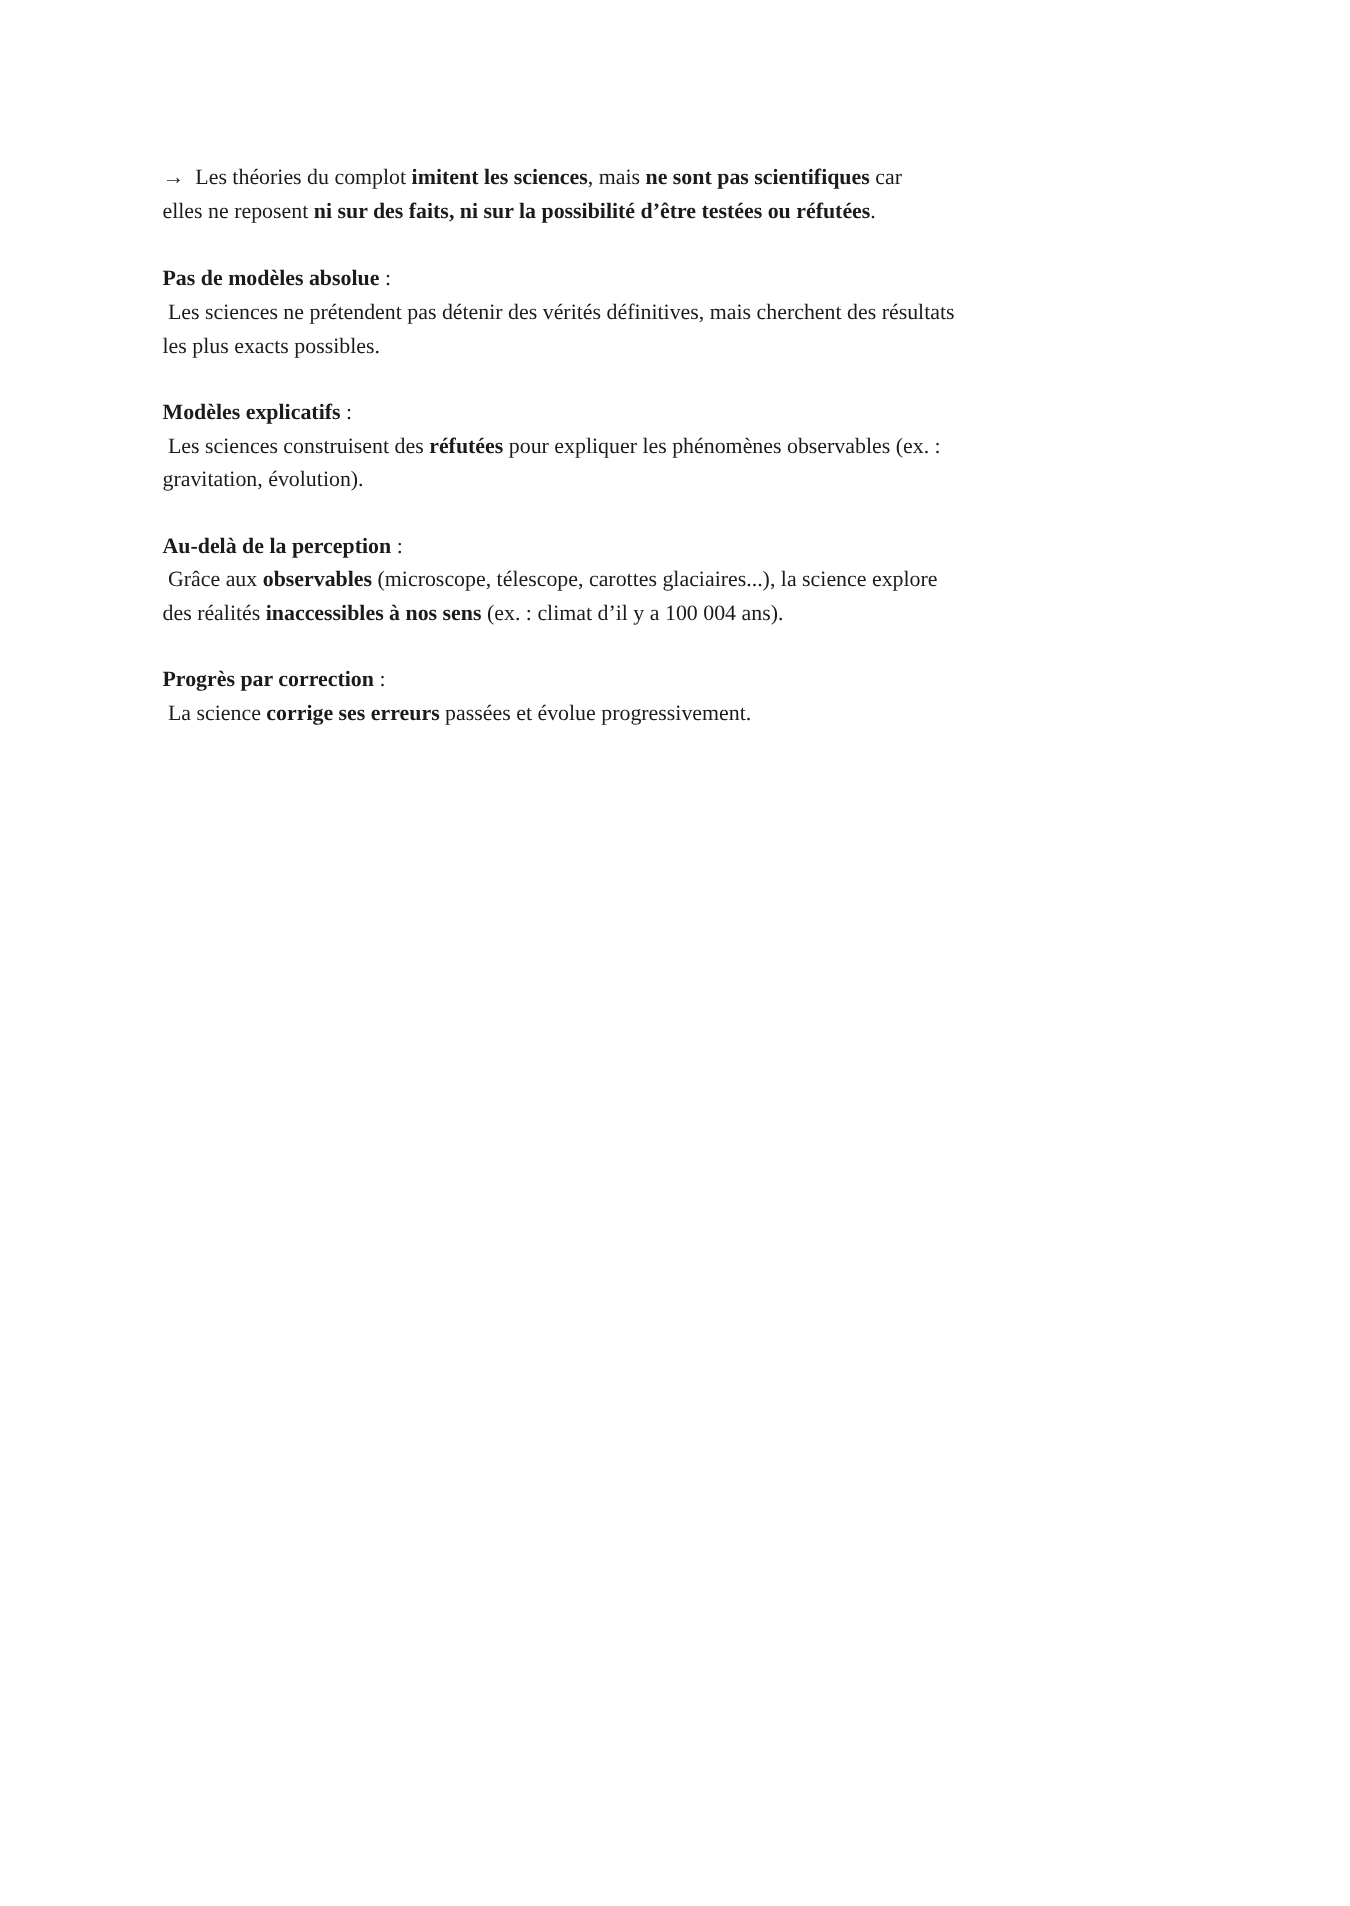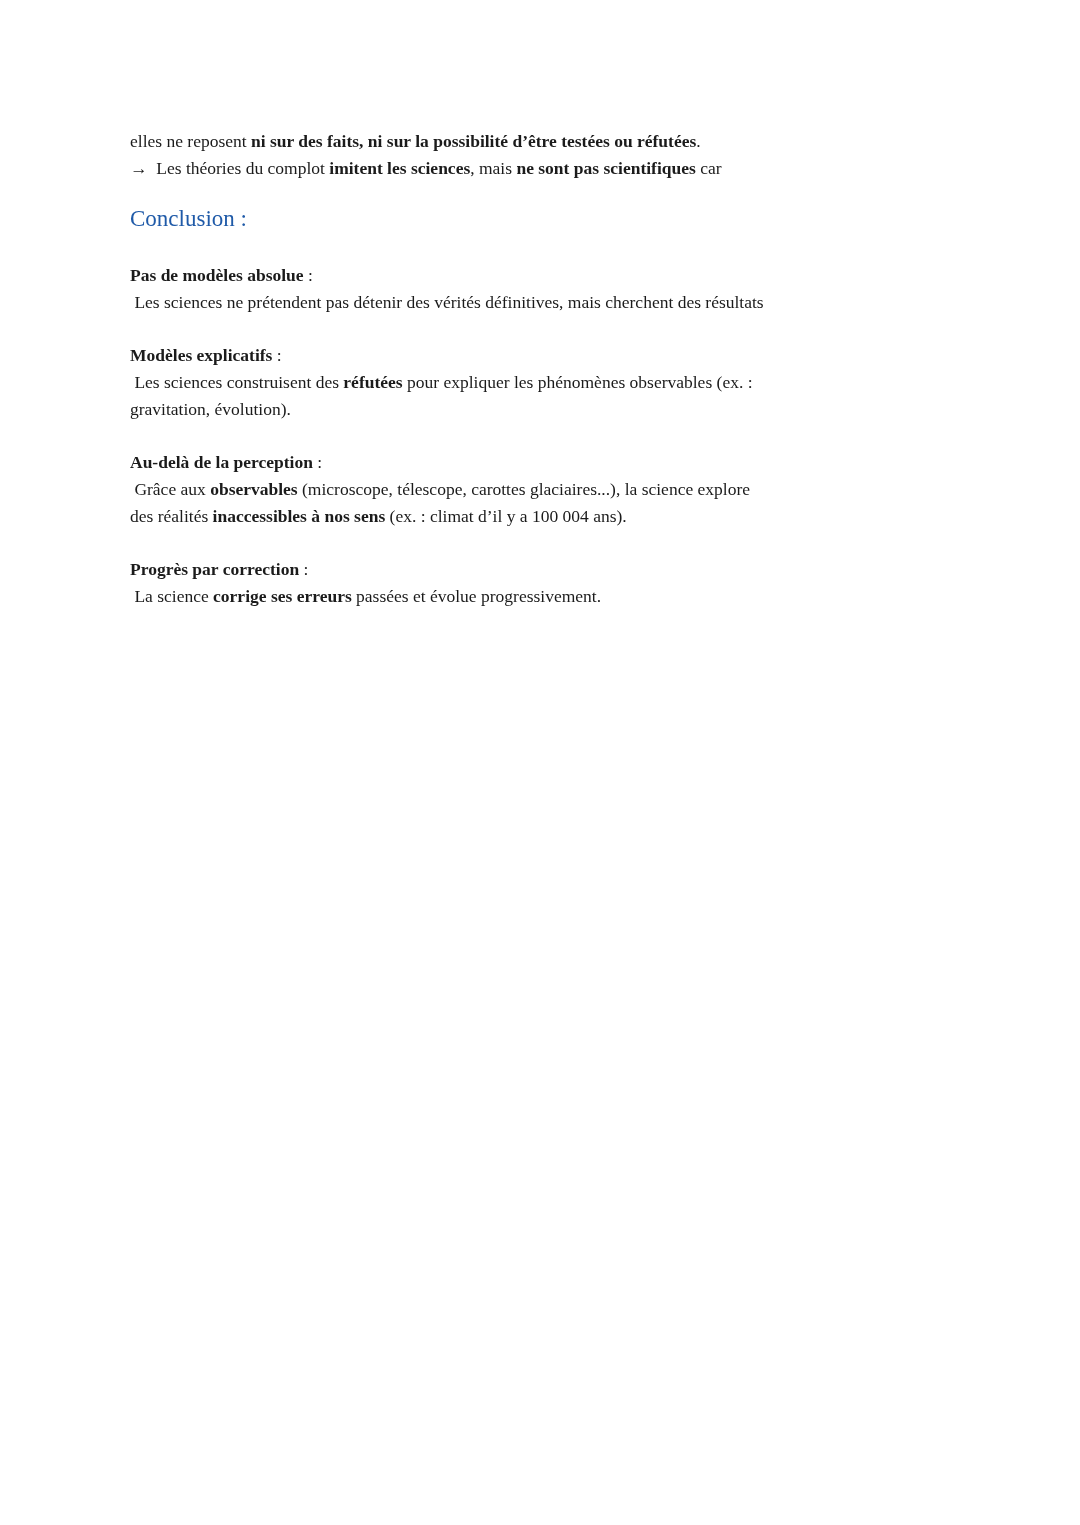--- a/index.html
+++ b/index.html
@@ -33,31 +33,31 @@
   section.conc-section { margin: 0 0 26px 0; }
   .title-line { line-height: 27px; white-space: pre-wrap; }
   .title-line .sec-title { font-weight: bold; }
   .title-line .sec-colon { font-weight: normal; }
 </style>
 </head>
 <body>
 
 <div class="page" style="background: rgb(255, 255, 255); color: rgb(27, 27, 27);">
   <div class="intro" id="intro-paragraph">
+      <div class="tline"><span>→  Les théories du complot </span><b>imitent les sciences</b><span>, mais </span><b>ne sont pas scientifiques</b><span> car</span></div>
       <div class="tline"><span>elles ne reposent </span><b>ni sur des faits, ni sur la possibilité d’être testées ou réfutées</b><span>.</span></div>
-      <div class="tline"><span>→  Les théories du complot </span><b>imitent les sciences</b><span>, mais </span><b>ne sont pas scientifiques</b><span> car</span></div>
     </div>
 
-  <h2 class="conclusion-heading" style="color: rgb(31, 90, 168);">Conclusion :</h2>
 
   <div class="sections" id="sections">
   <section class="conc-section">
     <div class="title-line"><span class="sec-title">Pas de modèles absolue</span><span class="sec-colon"> :</span></div>
     <div>
           <div class="tline"><span> Les sciences ne prétendent pas détenir des vérités définitives, mais cherchent des résultats</span></div>
+          <div class="tline"><span>les plus exacts possibles.</span></div>
         </div>
   </section>
 
   <section class="conc-section">
     <div class="title-line"><span class="sec-title">Modèles explicatifs</span><span class="sec-colon"> :</span></div>
     <div>
           <div class="tline"><span> Les sciences construisent des </span><b>réfutées</b><span> pour expliquer les phénomènes observables (ex. :</span></div>
           <div class="tline"><span>gravitation, évolution).</span></div>
         </div>
   </section>

